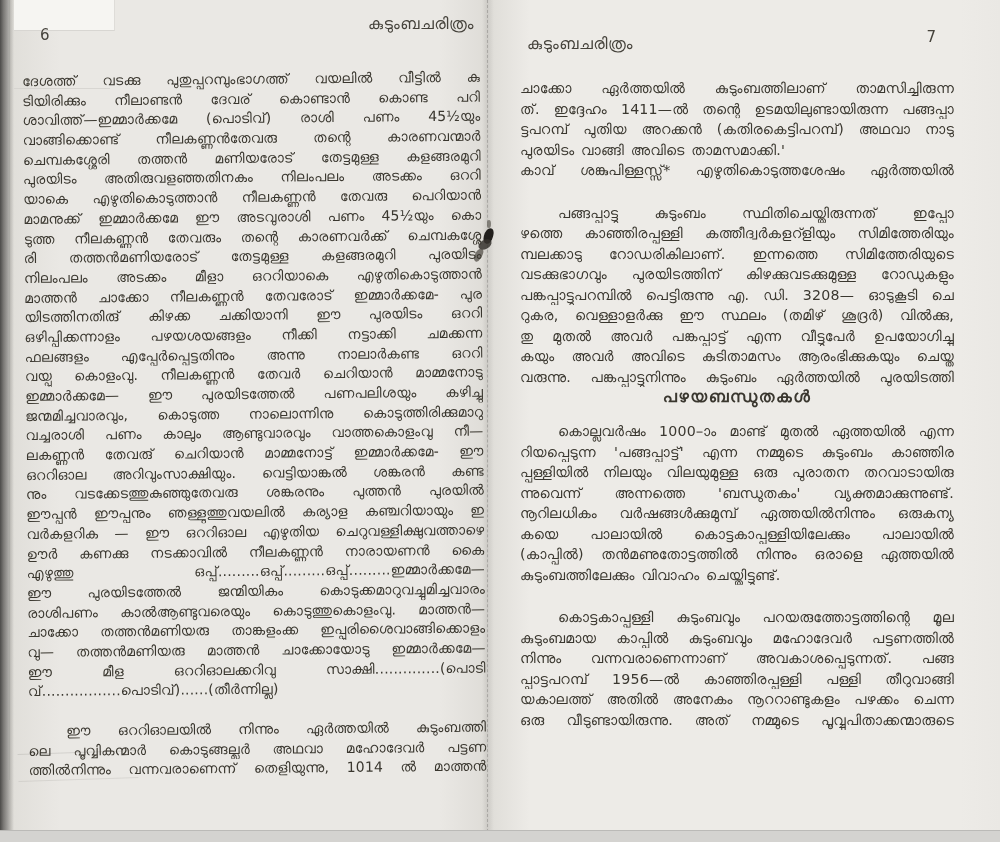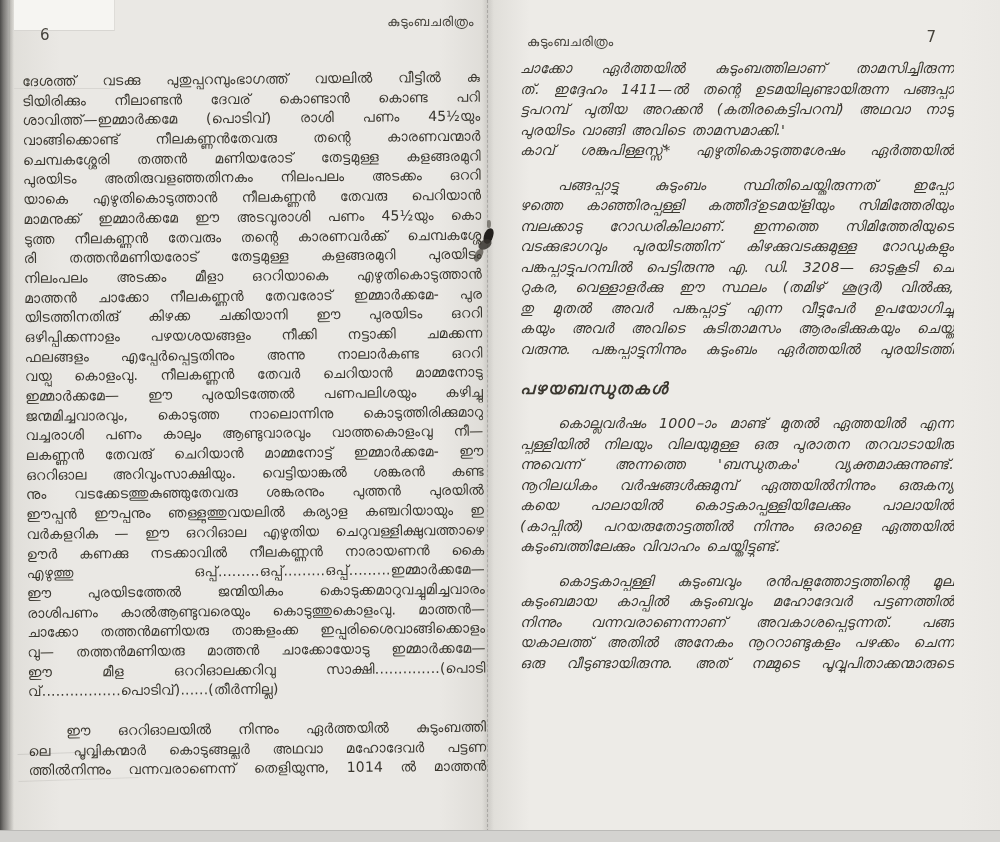--- a/index.html
+++ b/index.html
@@ -42,38 +42,38 @@
   
   .page{position:absolute;top:0;height:842px;}
   .page-left{left:14px;width:468px;}
   .page-right{left:505px;width:460px;}
   .running-head{position:absolute;left:0;right:0;}
   .page-left .running-head{top:14px;}
   .page-right .running-head{top:34px;}
   .page-num{position:absolute;font-size:15px;letter-spacing:1px;color:#45423b;}
   .page-left .page-num{left:26px;top:12px;}
   .page-right .page-num{right:28px;top:-6px;}
-  .head-title{position:absolute;font-size:13px;letter-spacing:.5px;color:#45423b;}
+  .head-title{position:absolute;font-size:16px;letter-spacing:.5px;color:#45423b;}
   .page-left .head-title{right:8px;top:0;}
   .page-right .head-title{left:22px;top:0;}
   
   .body-block{position:absolute;}
   .page-left .body-block{left:8px;top:72px;width:458px;font-size:14px;
     transform:rotate(-0.55deg);transform-origin:left top;}
-  .page-right .body-block{left:15px;top:58px;width:434px;font-size:14.2px;font-style:italic;}
+  .page-right .body-block{left:15px;top:78px;width:434px;font-size:14.2px;}
   .page-left .text-line{line-height:19.7px;height:19.7px;}
   .page-right .text-line{line-height:20.5px;height:20.5px;}
   .text-line{white-space:nowrap;overflow:hidden;text-align:justify;text-align-last:justify;
     word-spacing:2px;letter-spacing:.2px;color:var(--ink,#3a372f);}
   .text-line.no-just{text-align-last:left;}
   .para{margin:0;}
   .para + .para{margin-top:20px;}
-  .page-right .para + .para{margin-top:14px;}
+  .page-right .para + .para{margin-top:22px;}
   .para.indent .text-line:first-child{text-indent:38px;}
-  .section-heading{margin:20px 0 15px 0;text-align:left;font-size:16.5px;font-weight:bold;
+  .section-heading{margin:0 0 15px 0;text-align:center;font-size:16.5px;font-weight:bold;
     letter-spacing:1.5px;color:#3a372f;}
 </style>
 </head>
 <body>
 
 <div class="scan">
 
   <div class="edge-left"></div>
   <div class="edge-crease"></div>
   <div class="corner-patch"></div>
@@ -146,45 +146,47 @@
       <div>
           <div class="para">
             <div class="text-line">ചാക്കോ ഏർത്തയിൽ കുടുംബത്തിലാണ് താമസിച്ചിരുന്ന</div>
             <div class="text-line">ത്. ഇദ്ദേഹം 1411—ൽ തന്റെ ഉടമയിലുണ്ടായിരുന്ന പങ്ങപ്പാ</div>
             <div class="text-line">ട്ടപറമ്പ് പുതിയ അറക്കൻ (കതിരകെട്ടിപറമ്പ്) അഥവാ നാടു</div>
             <div class="text-line no-just">പുരയിടം വാങ്ങി അവിടെ താമസമാക്കി.'</div>
             <div class="text-line">കാവ് ശങ്കുപിള്ളസ്സ്* എഴുതികൊടുത്തശേഷം ഏർത്തയിൽ</div>
           </div>
           <div class="para indent">
             <div class="text-line">പങ്ങപ്പാട്ടു കുടുംബം സ്ഥിതിചെയ്തിരുന്നത് ഇപ്പോ</div>
-            <div class="text-line">ഴത്തെ കാഞ്ഞിരപ്പള്ളി കത്തീദ്ഉടമയ്ളിയും സിമിത്തേരിയും</div>
+            <div class="text-line">ഴത്തെ കാഞ്ഞിരപ്പള്ളി കത്തീദ്വർകളറ്ളിയും സിമിത്തേരിയും</div>
             <div class="text-line">മ്പലക്കാടു റോഡരികിലാണ്. ഇന്നത്തെ സിമിത്തേരിയുടെ</div>
             <div class="text-line">വടക്കുഭാഗവും പുരയിടത്തിന് കിഴക്കുവടക്കുമുള്ള റോഡുകളും</div>
             <div class="text-line">പങ്കപ്പാട്ടുപറമ്പിൽ പെട്ടിരുന്നു എ. ഡി. 3208— ഓടുകൂടി ചെ</div>
             <div class="text-line">റുകര, വെള്ളാളർക്കു ഈ സ്ഥലം (തമിഴ് ശൂദ്രർ) വിൽക്കു,</div>
             <div class="text-line">തു മുതൽ അവർ പങ്കപ്പാട്ട് എന്ന വീട്ടുപേർ ഉപയോഗിച്ചു</div>
             <div class="text-line">കയും അവർ അവിടെ കുടിതാമസം ആരംഭിക്കുകയും ചെയ്ത</div>
             <div class="text-line">വരുന്നു. പങ്കപ്പാട്ടുനിന്നും കുടുംബം ഏർത്തയിൽ പുരയിടത്തി</div>
           </div>
         </div>
       <h2 class="section-heading">പഴയബന്ധുതകൾ</h2>
       <div>
           <div class="para indent">
             <div class="text-line">കൊല്ലവർഷം 1000–ാം മാണ്ട് മുതൽ ഏത്തയിൽ എന്ന</div>
+            <div class="text-line">റിയപ്പെടുന്ന 'പങ്ങപ്പാട്ട്' എന്ന നമ്മുടെ കുടുംബം കാഞ്ഞിര</div>
             <div class="text-line">പ്പള്ളിയിൽ നിലയും വിലയുമുള്ള ഒരു പുരാതന തറവാടായിരു</div>
             <div class="text-line">ന്നുവെന്ന് അന്നത്തെ 'ബന്ധുതകം' വ്യക്തമാക്കുന്നുണ്ട്.</div>
             <div class="text-line">നൂറിലധികം വർഷങ്ങൾക്കുമുമ്പ് ഏത്തയിൽനിന്നും ഒരുകന്യ</div>
             <div class="text-line">കയെ പാലായിൽ കൊട്ടകാപ്പള്ളിയിലേക്കും പാലായിൽ</div>
-            <div class="text-line">(കാപ്പിൽ) പറയരുതോട്ടത്തിൽ നിന്നും ഒരാളെ ഏത്തയിൽ</div>
+            <div class="text-line">(കാപ്പിൽ) തൻമണുതോട്ടത്തിൽ നിന്നും ഒരാളെ ഏത്തയിൽ</div>
             <div class="text-line no-just">കുടുംബത്തിലേക്കും വിവാഹം ചെയ്തിട്ടുണ്ട്.</div>
           </div>
           <div class="para indent">
-            <div class="text-line">കൊട്ടകാപ്പള്ളി കുടുംബവും രൻപളുത്തോട്ടത്തിന്റെ മൂല</div>
+            <div class="text-line">കൊട്ടകാപ്പള്ളി കുടുംബവും പറയരുത്തോട്ടത്തിന്റെ മൂല</div>
             <div class="text-line">കുടുംബമായ കാപ്പിൽ കുടുംബവും മഹോദേവർ പട്ടണത്തിൽ</div>
             <div class="text-line">നിന്നും വന്നവരാണെന്നാണ് അവകാശപ്പെടുന്നത്. പങ്ങ</div>
+            <div class="text-line">പ്പാട്ടപറമ്പ് 1956—ൽ കാഞ്ഞിരപ്പള്ളി പള്ളി തീറുവാങ്ങി</div>
             <div class="text-line">യകാലത്ത് അതിൽ അനേകം നൂററാണ്ടുകളം പഴക്കം ചെന്ന</div>
             <div class="text-line">ഒരു വീടുണ്ടായിരുന്നു. അത് നമ്മുടെ പൂവ്വുപിതാക്കന്മാരുടെ</div>
           </div>
         </div>
     </div>
   </section>
 
 </div>
 
 </body></html>

